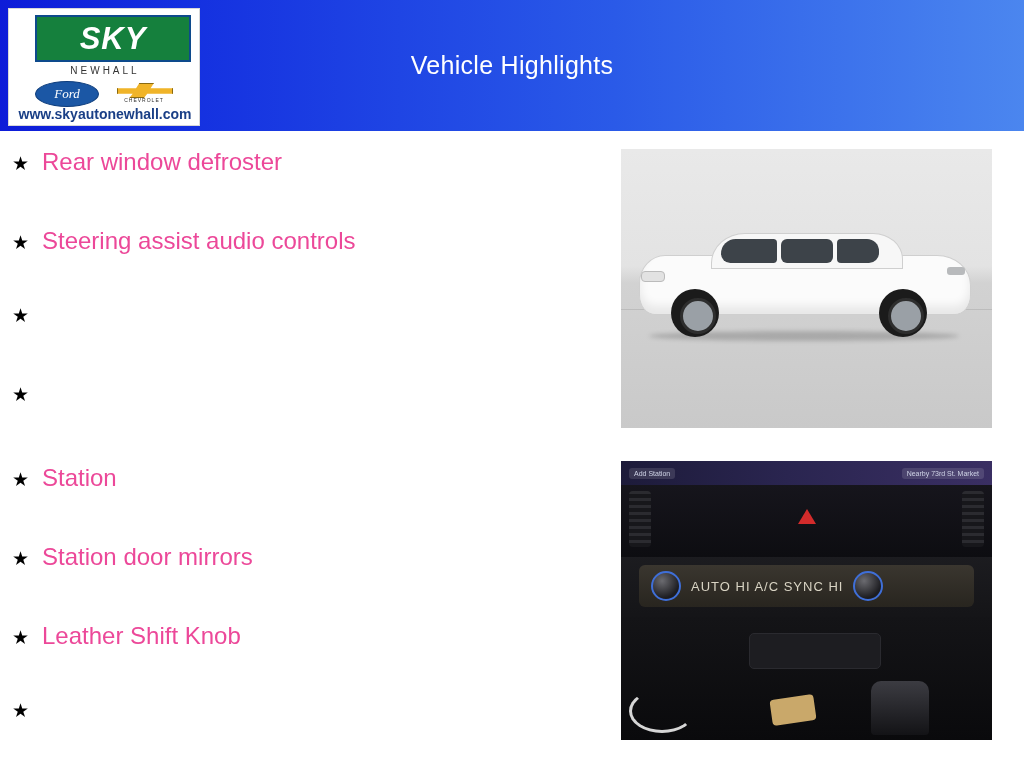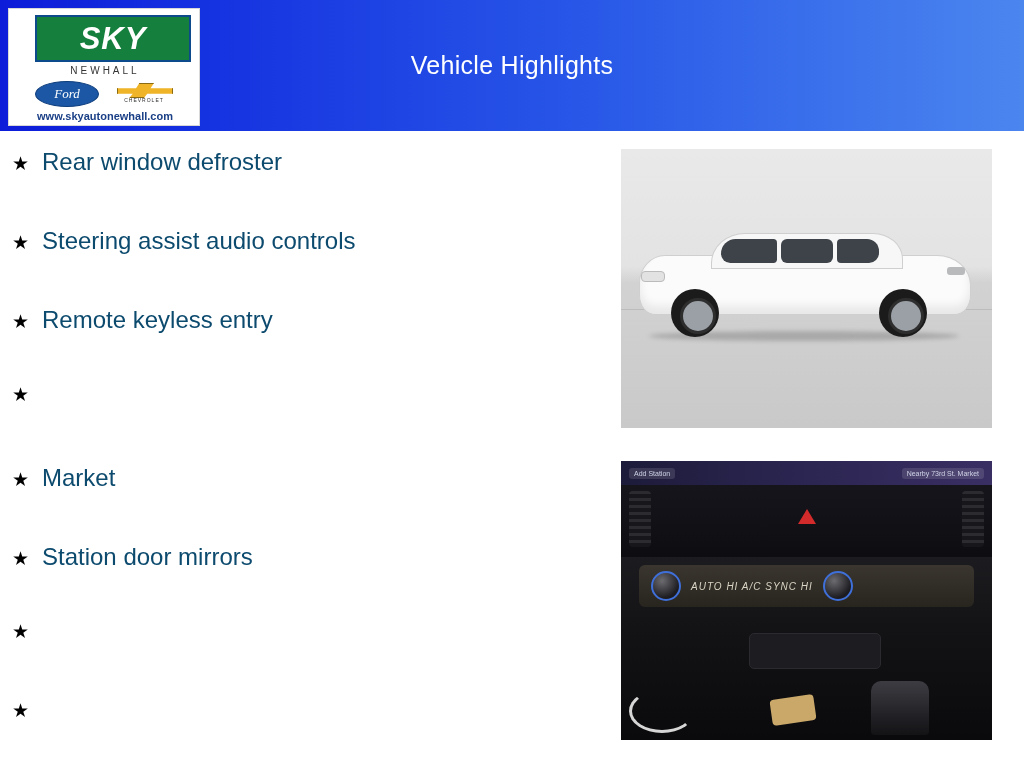--- a/index.html
+++ b/index.html
@@ -139,21 +139,21 @@
     font-size: 5px;
     letter-spacing: 1px;
     color: #333333;
   }
   .logo-url {
     position: absolute;
     left: 0;
     bottom: 3px;
     width: 192px;
     text-align: center;
-    font-size: 11px;
+    font-size: 14px;
     font-weight: bold;
     color: #1a3f86;
   }
 
   
   .features {
     position: absolute;
     left: 12px;
     top: 148px;
     width: 590px;
@@ -165,21 +165,21 @@
   }
   .feature-star {
     width: 30px;
     font-size: 19px;
     color: #000000;
     line-height: 1;
     flex: none;
   }
   .feature-label {
     font-size: 24px;
-    color: #0c4a6e;
+    color: #ec4899;
   }
 
   
   .photo {
     position: absolute;
     overflow: hidden;
     background: #d9d9d9;
   }
   .photo-exterior {
     left: 621px;
@@ -369,24 +369,23 @@
   .knob {
     width: 26px;
     height: 26px;
     border-radius: 50%;
     background: radial-gradient(circle at 35% 30%, #6b6b70, #1c1c20 70%);
     border: 2px solid #3f6fd8;
     flex: none;
   }
   .climate-text {
     color: #d9d4c4;
-    font-size: 10px;
+    font-size: 13px;
     letter-spacing: 1px;
     white-space: nowrap;
-    font-style: italic;
   }
   .console {
     position: absolute;
     left: 0;
     top: 156px;
     width: 100%;
     height: 123px;
     background: linear-gradient(to bottom, #141417, #0a0a0c);
   }
   .console-tray {
@@ -463,39 +462,39 @@
       <span class="feature-label">Rear window defroster</span>
     </div>
 
     <div class="feature-row">
       <span class="feature-star">★</span>
       <span class="feature-label">Steering assist audio controls</span>
     </div>
 
     <div class="feature-row">
       <span class="feature-star">★</span>
-      <span class="feature-label">Remote keyless entry</span>
-    </div>
-
-    <div class="feature-row">
-      <span class="feature-star">★</span>
-    </div>
-
-    <div class="feature-row">
-      <span class="feature-star">★</span>
-      <span class="feature-label">Market</span>
+    </div>
+
+    <div class="feature-row">
+      <span class="feature-star">★</span>
+    </div>
+
+    <div class="feature-row">
+      <span class="feature-star">★</span>
+      <span class="feature-label">Station</span>
     </div>
 
     <div class="feature-row">
       <span class="feature-star">★</span>
       <span class="feature-label">Station door mirrors</span>
     </div>
 
     <div class="feature-row">
       <span class="feature-star">★</span>
+      <span class="feature-label">Leather Shift Knob</span>
     </div>
 
     <div class="feature-row">
       <span class="feature-star">★</span>
     </div>
 
   </div>
 
   <div class="photo photo-exterior">
     <div class="ext-scene">

